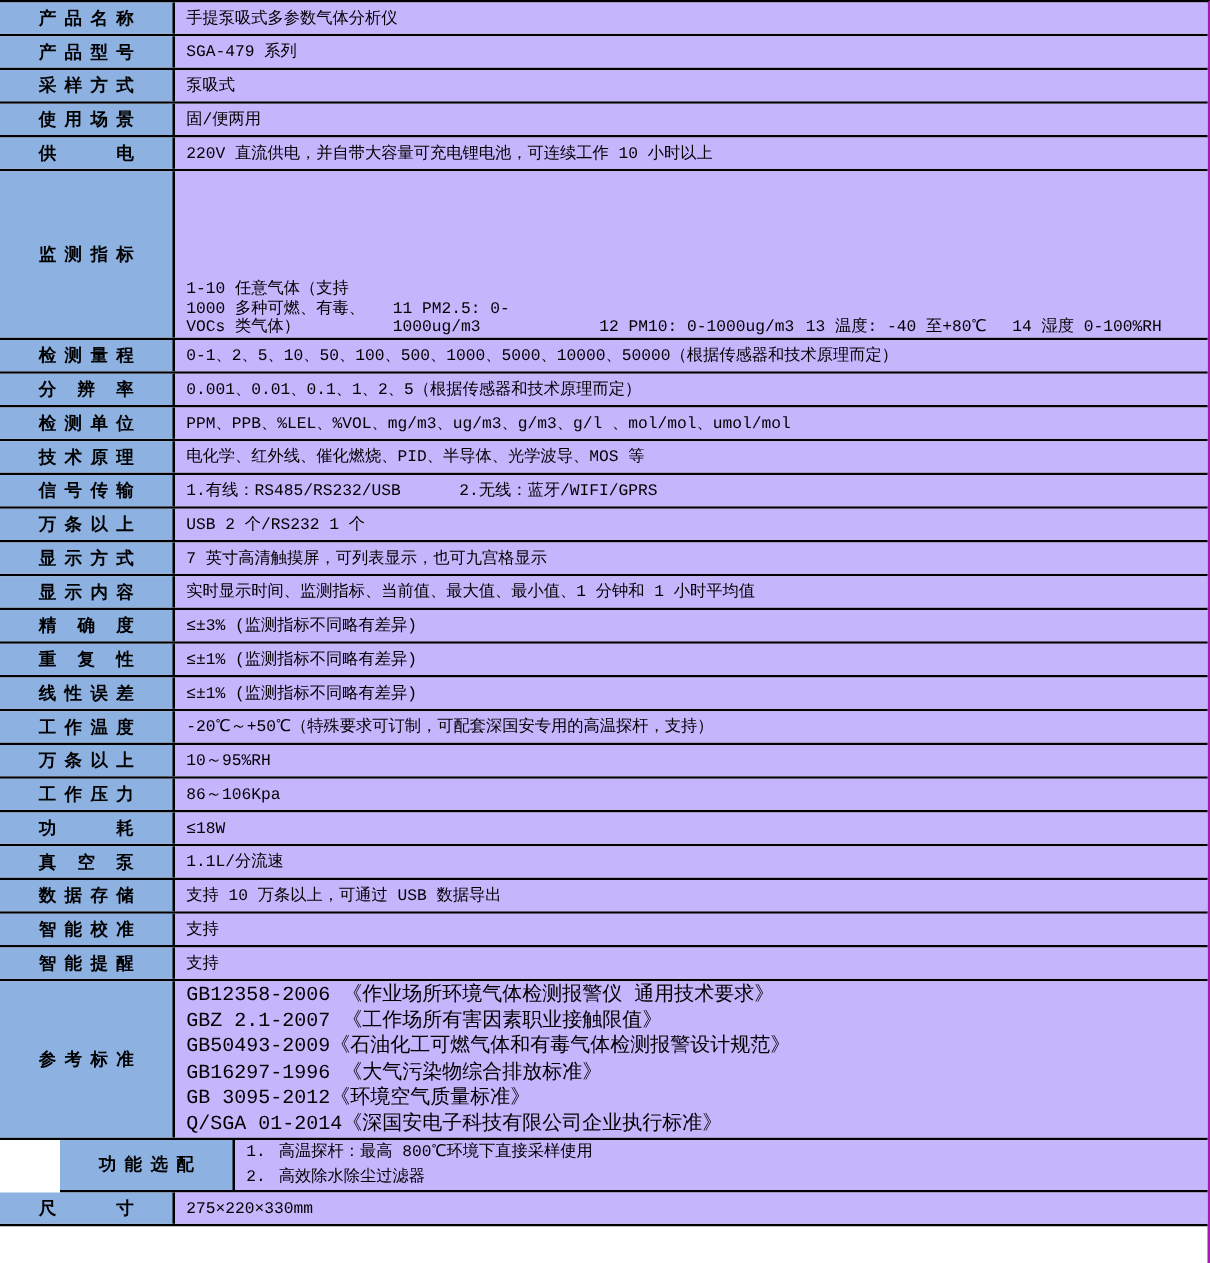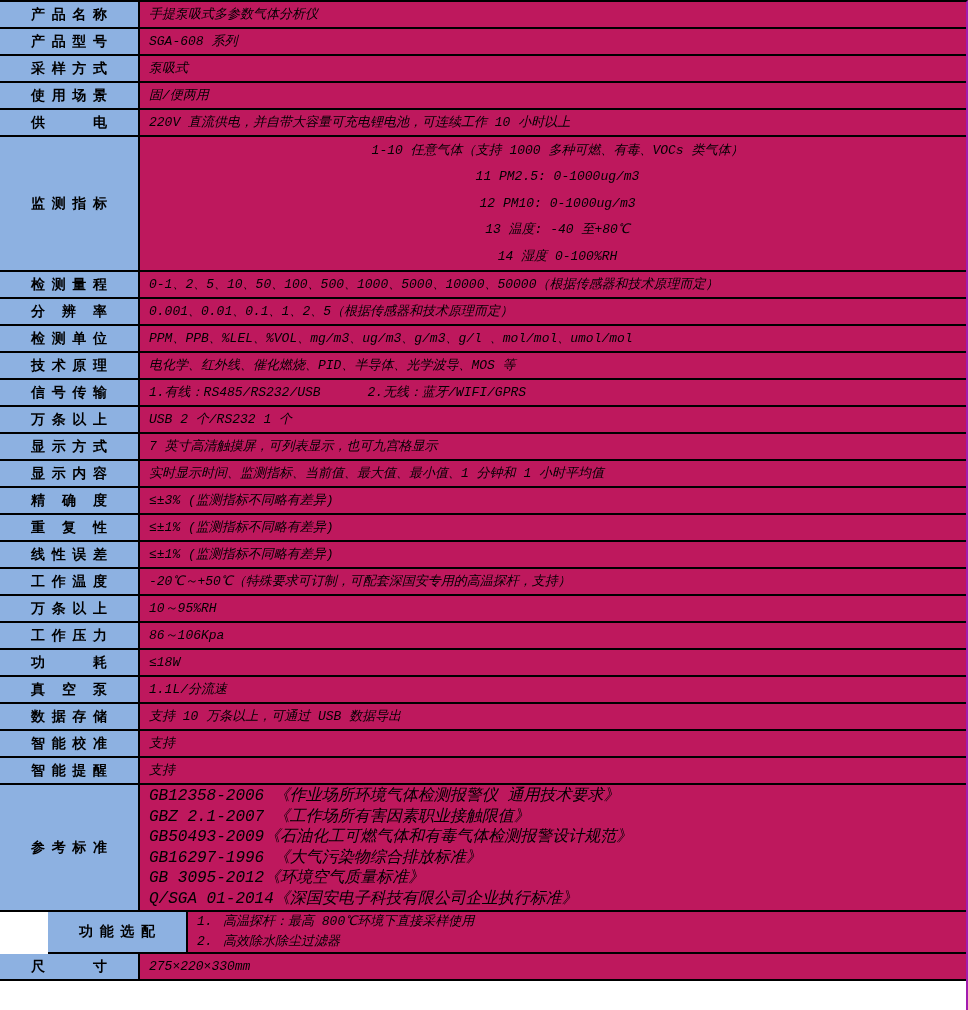--- a/index.html
+++ b/index.html
@@ -39,39 +39,37 @@
     font-size: 14px;
     font-weight: bold;
     text-align: justify;
     text-align-last: justify;
     letter-spacing: 0;
     white-space: nowrap;
   }
 
   .cell-value {
     flex: 1;
-    background: #be185d;
+    background: #c4b5fd;
     display: flex;
     align-items: center;
     padding-left: 9px;
     box-sizing: border-box;
     overflow: hidden;
-    font-style: italic;
   }
   .value-text {
     font-size: 13px;
     font-family: "Liberation Mono", "DejaVu Sans Mono", monospace;
     white-space: pre-wrap;
     line-height: 1.2;
   }
 
   
   .monitor-col {
-    flex-direction: column;
-    align-items: center;
+    align-items: flex-end;
     padding-left: 0;
   }
   .m-sub {
     flex: 1;
     display: flex;
     align-items: center;
     padding-left: 9px;
   }
   .m-div { height: 0; position: relative; overflow: visible; }
   .m-div .seg-l {
@@ -124,21 +122,21 @@
     <div class="cell-value">
         <span class="value-text">手提泵吸式多参数气体分析仪</span>
       </div>
   </div>
 
   <div class="row">
     <div class="cell-label">
         <span class="label-text">产品型号</span>
       </div>
     <div class="cell-value">
-        <span class="value-text">SGA-608 系列</span>
+        <span class="value-text">SGA-479 系列</span>
       </div>
   </div>
 
   <div class="row">
     <div class="cell-label">
         <span class="label-text">采样方式</span>
       </div>
     <div class="cell-value">
         <span class="value-text">泵吸式</span>
       </div>

